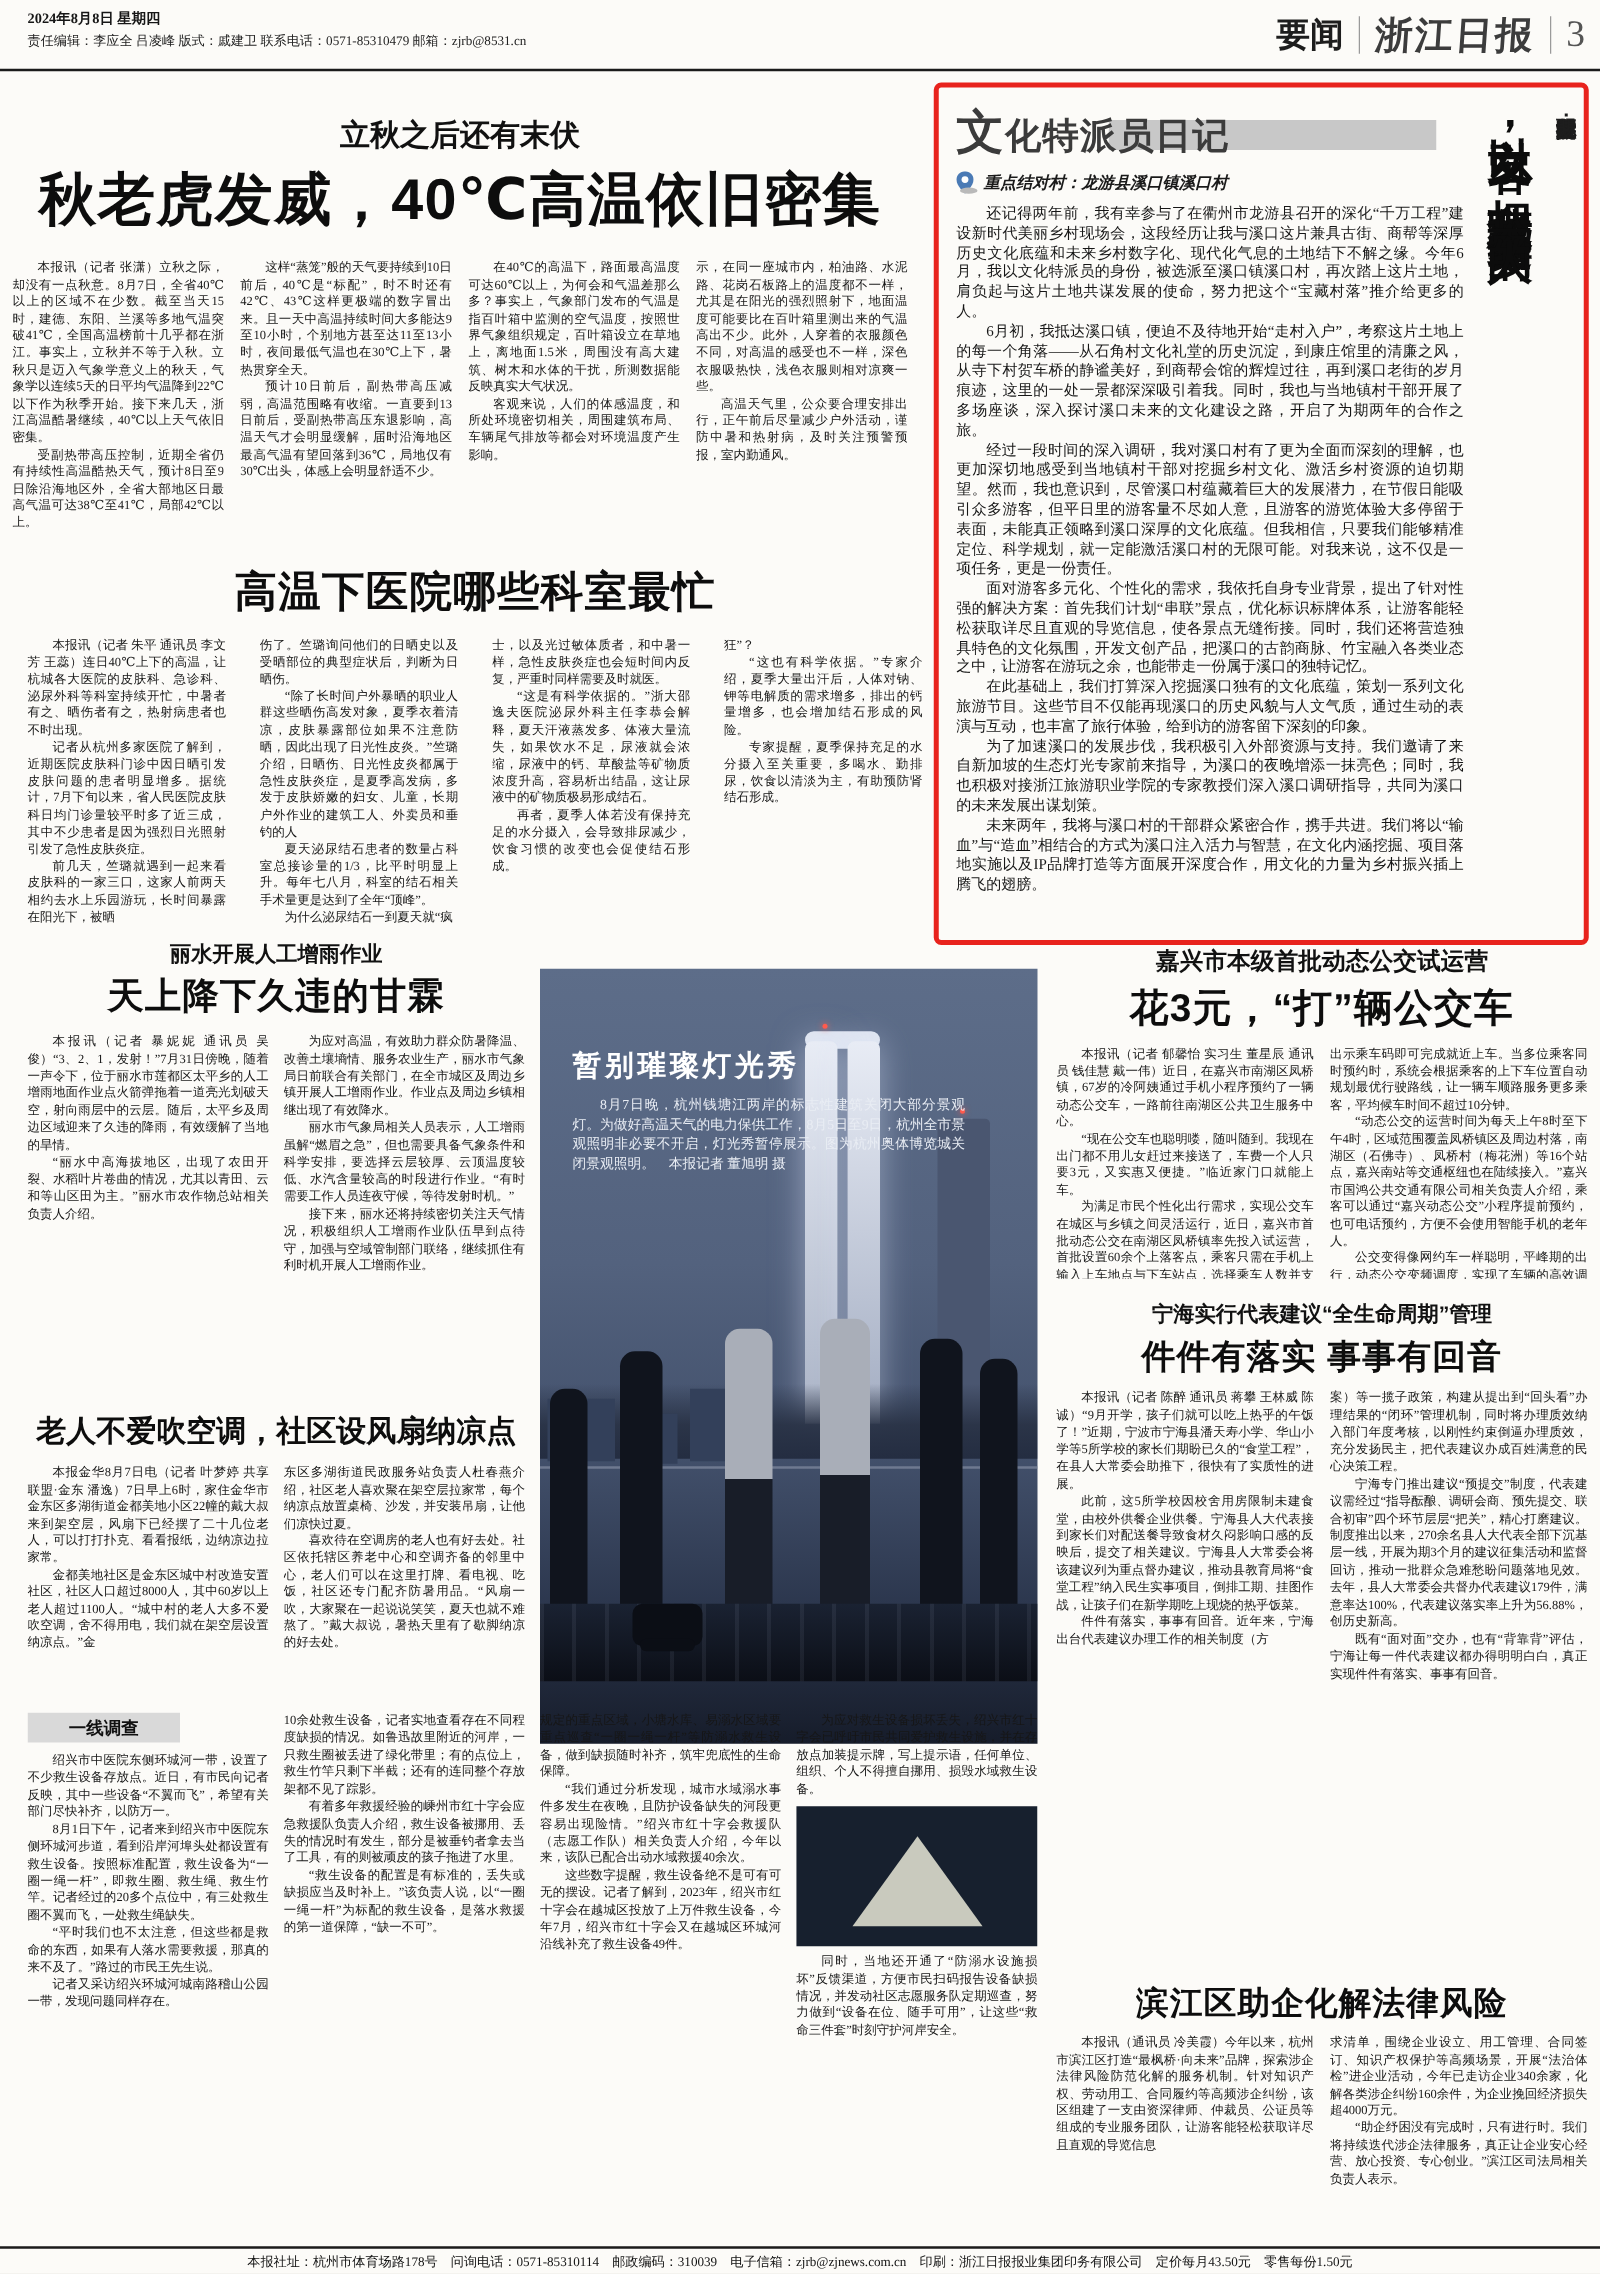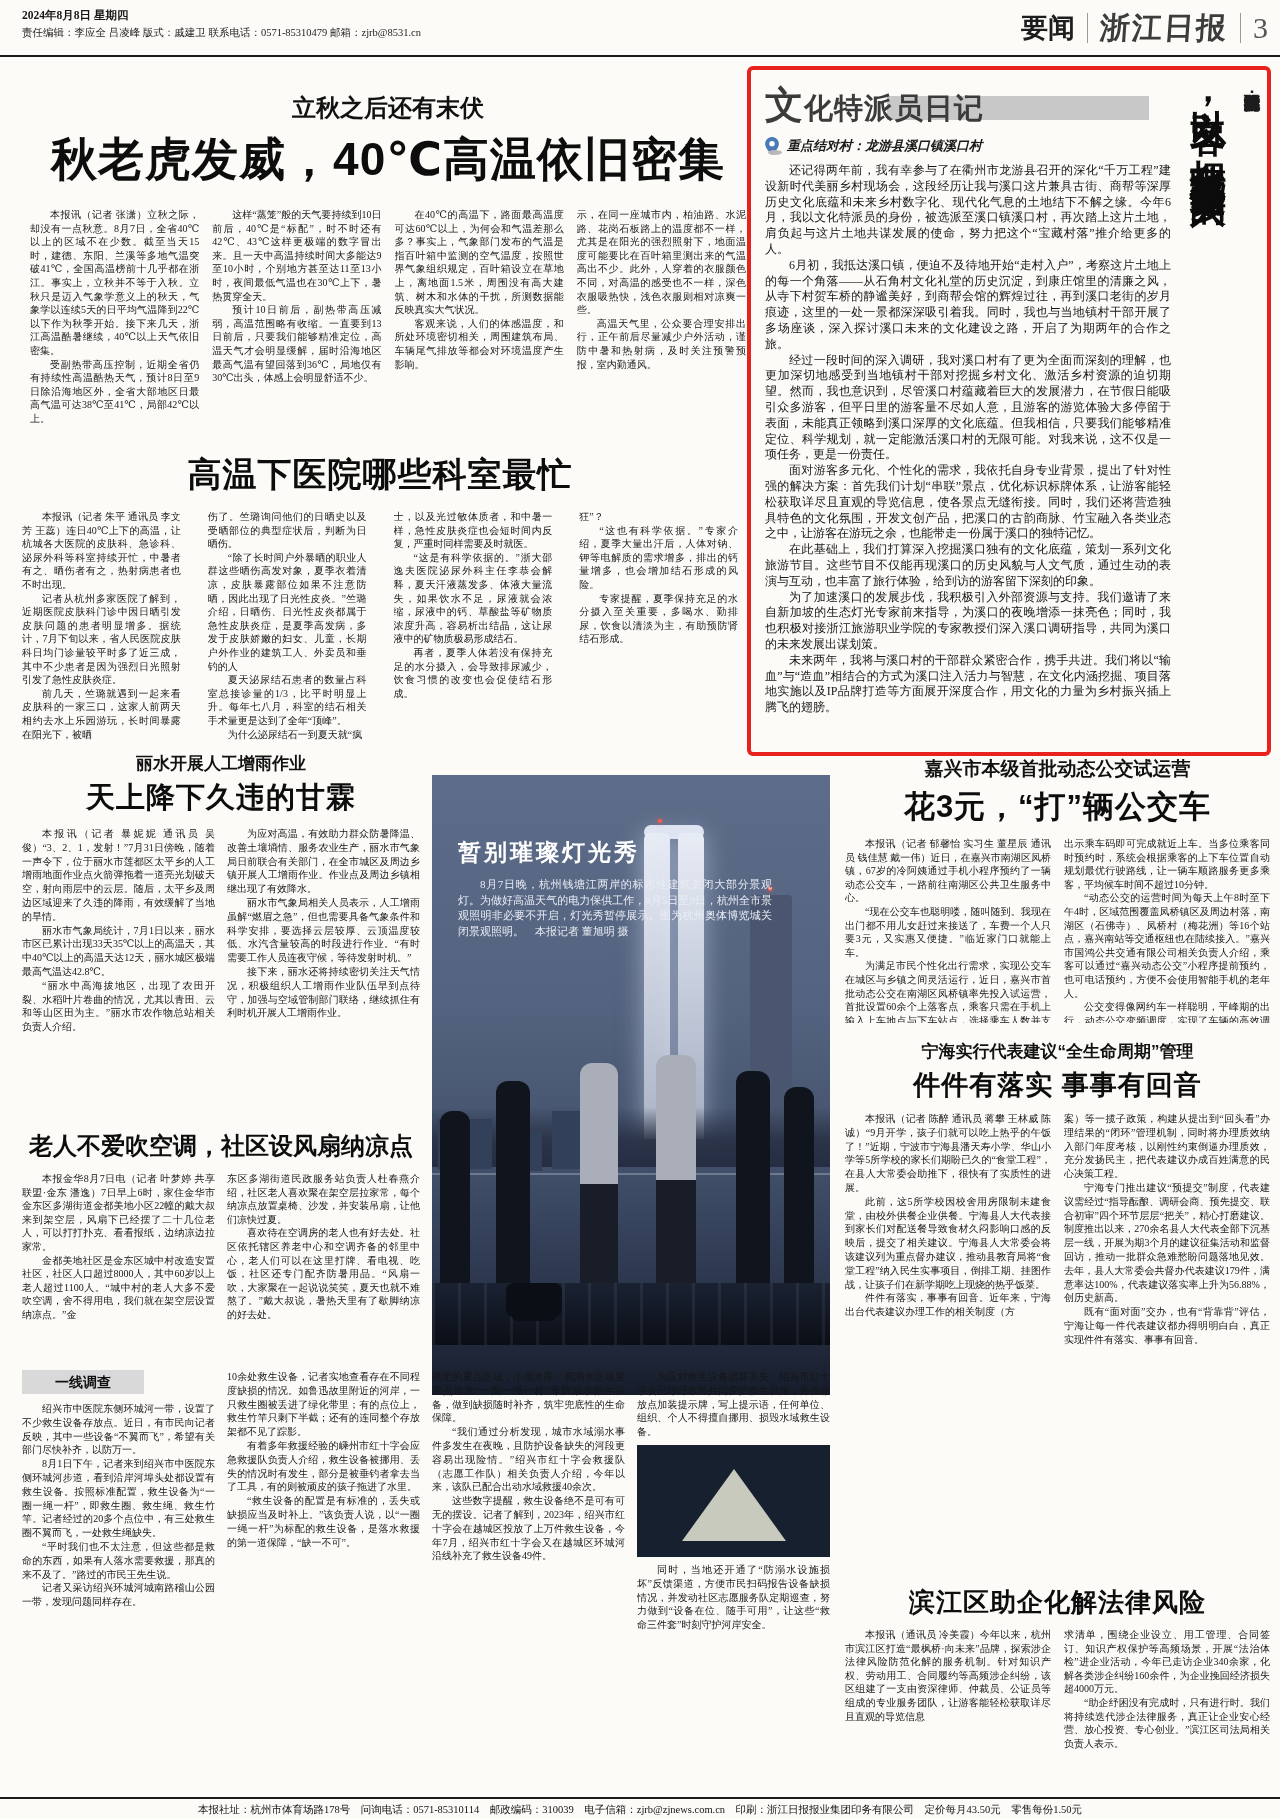--- a/index.html
+++ b/index.html
@@ -16,21 +16,21 @@
   .toprule{position:absolute;left:0;top:55px;width:1280px;height:2px;background:#1b1b1b;}
   
   .kicker{text-align:center;font-family:"Liberation Sans","DejaVu Sans",sans-serif;font-weight:bold;color:#111;}
   .headline{text-align:center;font-family:"Liberation Sans","DejaVu Sans",sans-serif;font-weight:900;color:#0d0d0d;letter-spacing:1px;}
   .byline{text-align:center;font-size:11px;color:#222;}
   .cols{display:flex;overflow:hidden;}
   .col{flex:1 1 0;overflow:hidden;text-align:justify;}
   .para{margin:0;text-indent:2em;}
   .para.noindent{text-indent:0;}
   
-  #weather{position:absolute;left:30px;top:66px;width:716px;}
+  #weather{position:absolute;left:10px;top:66px;width:716px;}
   #weather .kicker{margin-top:26px;font-size:24px;}
   #weather .headline{margin-top:8px;font-size:46px;line-height:54px;}
   #weather .cols{margin-top:22px;gap:13px;height:232px;font-size:10px;line-height:13.6px;}
   
   #hospital{position:absolute;left:22px;top:452px;width:716px;}
   #hospital .headline{font-size:34px;line-height:44px;}
   #hospital .cols{margin-top:14px;gap:27px;height:238px;font-size:10px;line-height:13.6px;}
   
   #diary{position:absolute;left:747px;top:66px;width:524px;height:690px;border:4px solid #e8231d;border-radius:6px;box-sizing:border-box;background:#fcfbf8;}
   .diary-left{position:absolute;left:14px;top:10px;width:406px;}
@@ -121,21 +121,21 @@
   <div id="weather">
     <div class="kicker">立秋之后还有末伏</div>
     <div class="headline">秋老虎发威，40℃高温依旧密集</div>
     <div class="cols">
       <div class="col">
           <p class="para">本报讯（记者 张潇）立秋之际，却没有一点秋意。8月7日，全省40℃以上的区域不在少数。截至当天15时，建德、东阳、兰溪等多地气温突破41℃，全国高温榜前十几乎都在浙江。事实上，立秋并不等于入秋。立秋只是迈入气象学意义上的秋天，气象学以连续5天的日平均气温降到22℃以下作为秋季开始。接下来几天，浙江高温酷暑继续，40℃以上天气依旧密集。</p>
           <p class="para">受副热带高压控制，近期全省仍有持续性高温酷热天气，预计8日至9日除沿海地区外，全省大部地区日最高气温可达38℃至41℃，局部42℃以上。</p>
         </div>
       <div class="col">
           <p class="para">这样“蒸笼”般的天气要持续到10日前后，40℃是“标配”，时不时还有42℃、43℃这样更极端的数字冒出来。且一天中高温持续时间大多能达9至10小时，个别地方甚至达11至13小时，夜间最低气温也在30℃上下，暑热贯穿全天。</p>
-          <p class="para">预计10日前后，副热带高压减弱，高温范围略有收缩。一直要到13日前后，只要我们能够精准定位，高温天气才会明显缓解，届时沿海地区最高气温有望回落到36℃，局地仅有30℃出头，体感上会明显舒适不少。</p>
+          <p class="para">预计10日前后，副热带高压减弱，高温范围略有收缩。一直要到13日前后，受副热带高压东退影响，高温天气才会明显缓解，届时沿海地区最高气温有望回落到36℃，局地仅有30℃出头，体感上会明显舒适不少。</p>
         </div>
       <div class="col">
           <p class="para">在40℃的高温下，路面最高温度可达60℃以上，为何会和气温差那么多？事实上，气象部门发布的气温是指百叶箱中监测的空气温度，按照世界气象组织规定，百叶箱设立在草地上，离地面1.5米，周围没有高大建筑、树木和水体的干扰，所测数据能反映真实大气状况。</p>
           <p class="para">客观来说，人们的体感温度，和所处环境密切相关，周围建筑布局、车辆尾气排放等都会对环境温度产生影响。</p>
         </div>
       <div class="col">
           <p class="para noindent">示，在同一座城市内，柏油路、水泥路、花岗石板路上的温度都不一样，尤其是在阳光的强烈照射下，地面温度可能要比在百叶箱里测出来的气温高出不少。此外，人穿着的衣服颜色不同，对高温的感受也不一样，深色衣服吸热快，浅色衣服则相对凉爽一些。</p>
           <p class="para">高温天气里，公众要合理安排出行，正午前后尽量减少户外活动，谨防中暑和热射病，及时关注预警预报，室内勤通风。</p>
         </div>
     </div>
@@ -195,21 +195,20 @@
     <div class="diary-vhead">以文引客，把宝藏村落推介给更多的人</div>
     <div class="diary-author">浙江旅游职业学院教师叶斐：</div>
   </div>
 
   <div id="rain">
     <div class="kicker">丽水开展人工增雨作业</div>
     <div class="headline">天上降下久违的甘霖</div>
     <div class="cols">
       <div class="col">
           <p class="para">本报讯（记者 暴妮妮 通讯员 吴俊）“3、2、1，发射！”7月31日傍晚，随着一声令下，位于丽水市莲都区太平乡的人工增雨地面作业点火箭弹拖着一道亮光划破天空，射向雨层中的云层。随后，太平乡及周边区域迎来了久违的降雨，有效缓解了当地的旱情。</p>
-          <p class="para">丽水市气象局统计，7月1日以来，丽水市区已累计出现33天35℃以上的高温天，其中40℃以上的高温天达12天，丽水城区极端最高气温达42.8℃。</p>
           <p class="para">“丽水中高海拔地区，出现了农田开裂、水稻叶片卷曲的情况，尤其以青田、云和等山区田为主。”丽水市农作物总站相关负责人介绍。</p>
         </div>
       <div class="col">
           <p class="para">为应对高温，有效助力群众防暑降温、改善土壤墒情、服务农业生产，丽水市气象局日前联合有关部门，在全市城区及周边乡镇开展人工增雨作业。作业点及周边乡镇相继出现了有效降水。</p>
           <p class="para">丽水市气象局相关人员表示，人工增雨虽解“燃眉之急”，但也需要具备气象条件和科学安排，要选择云层较厚、云顶温度较低、水汽含量较高的时段进行作业。“有时需要工作人员连夜守候，等待发射时机。”</p>
           <p class="para">接下来，丽水还将持续密切关注天气情况，积极组织人工增雨作业队伍早到点待守，加强与空域管制部门联络，继续抓住有利时机开展人工增雨作业。</p>
         </div>
     </div>
   </div>
 

